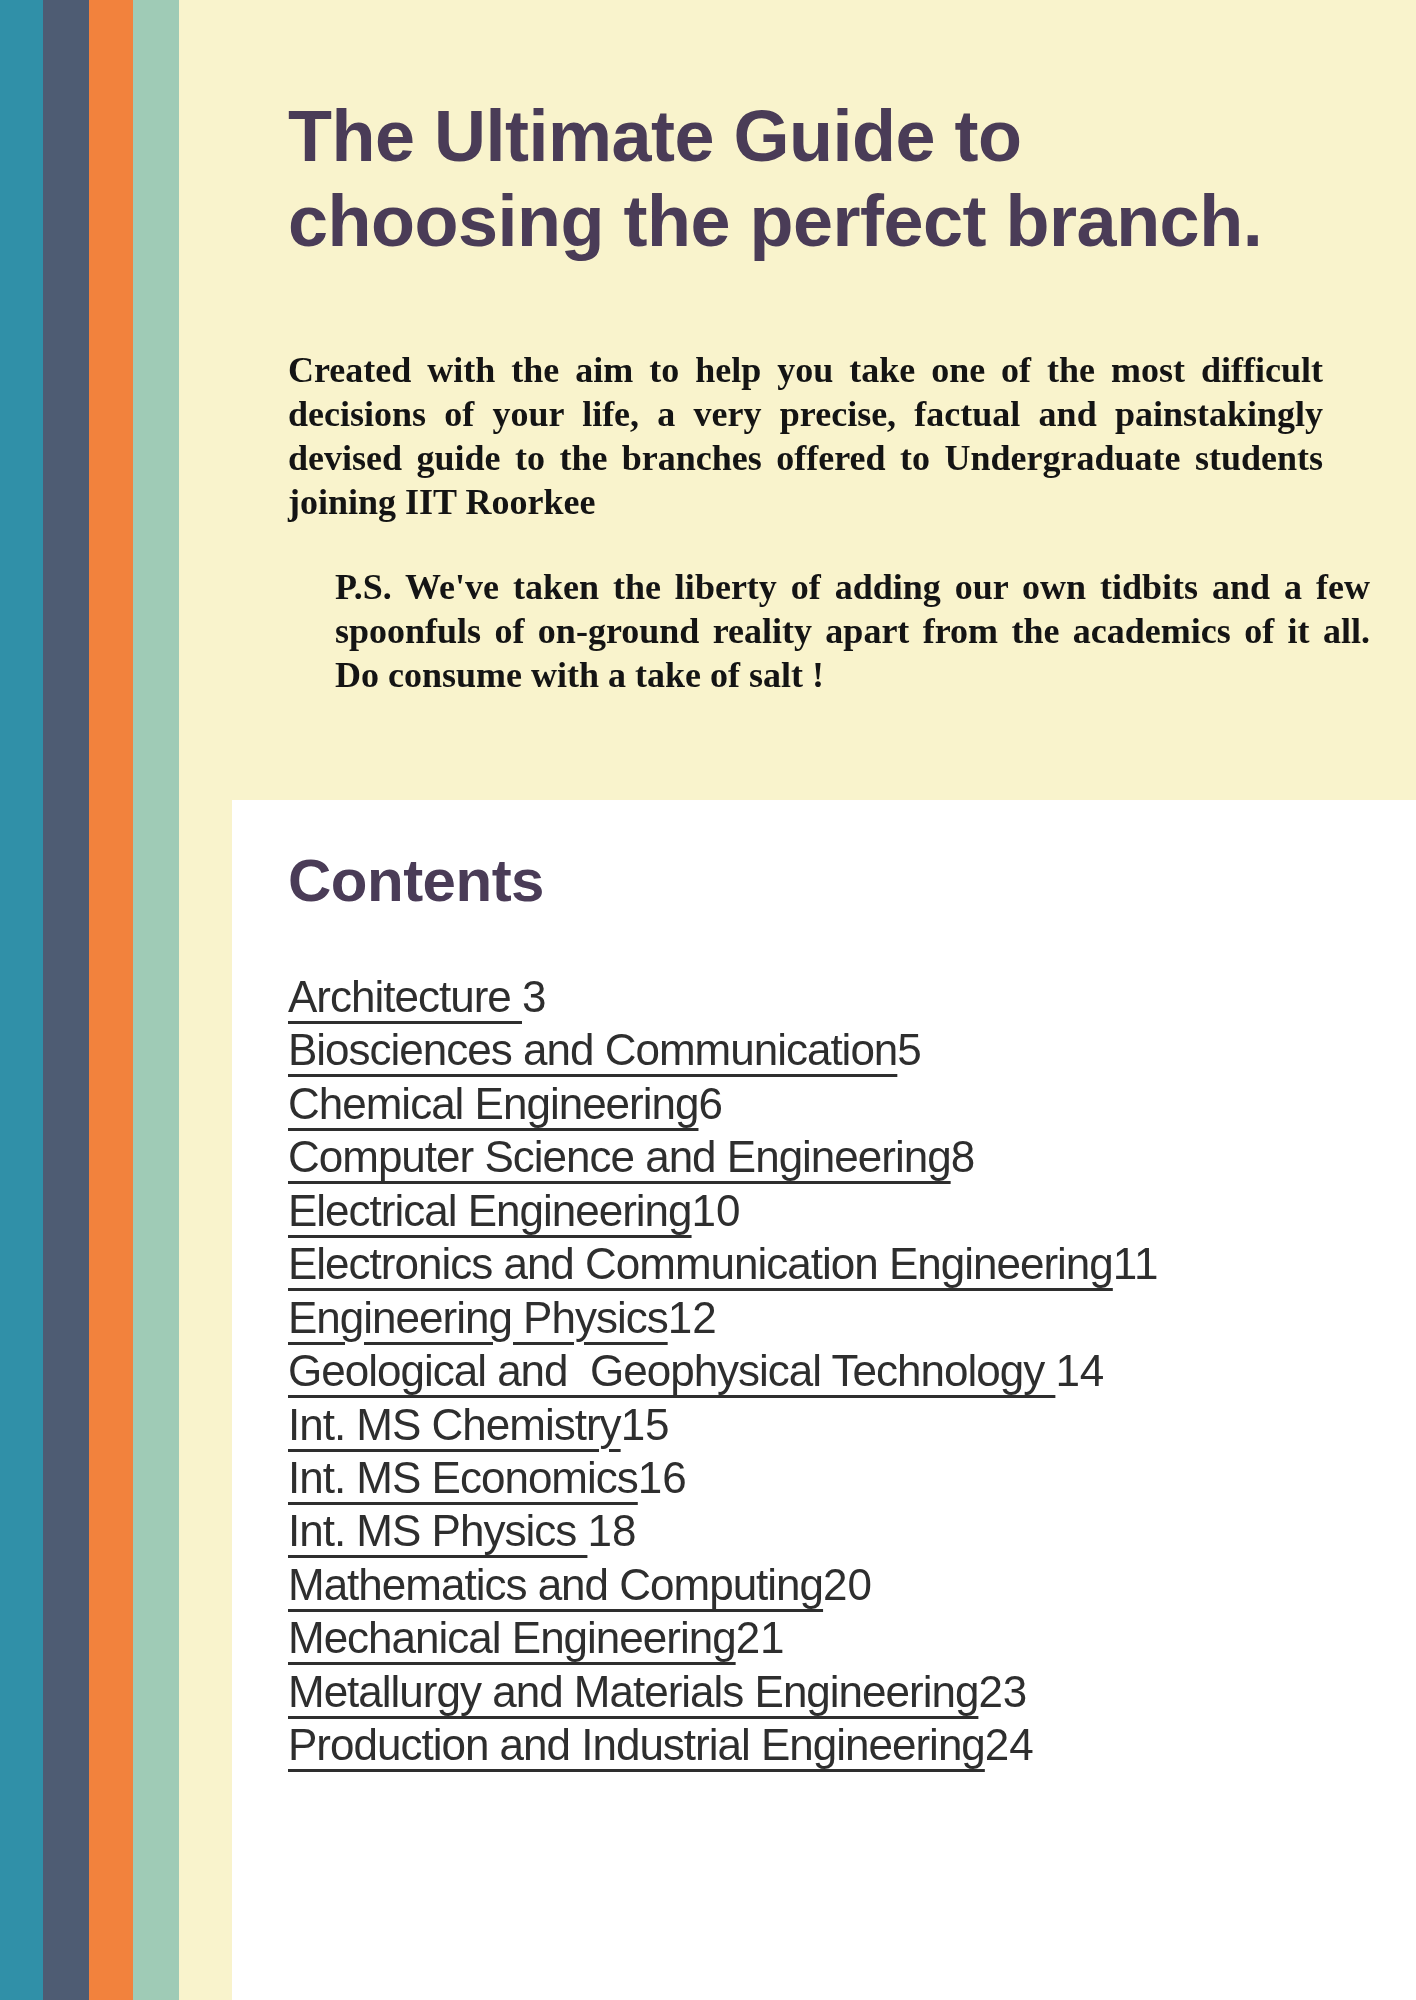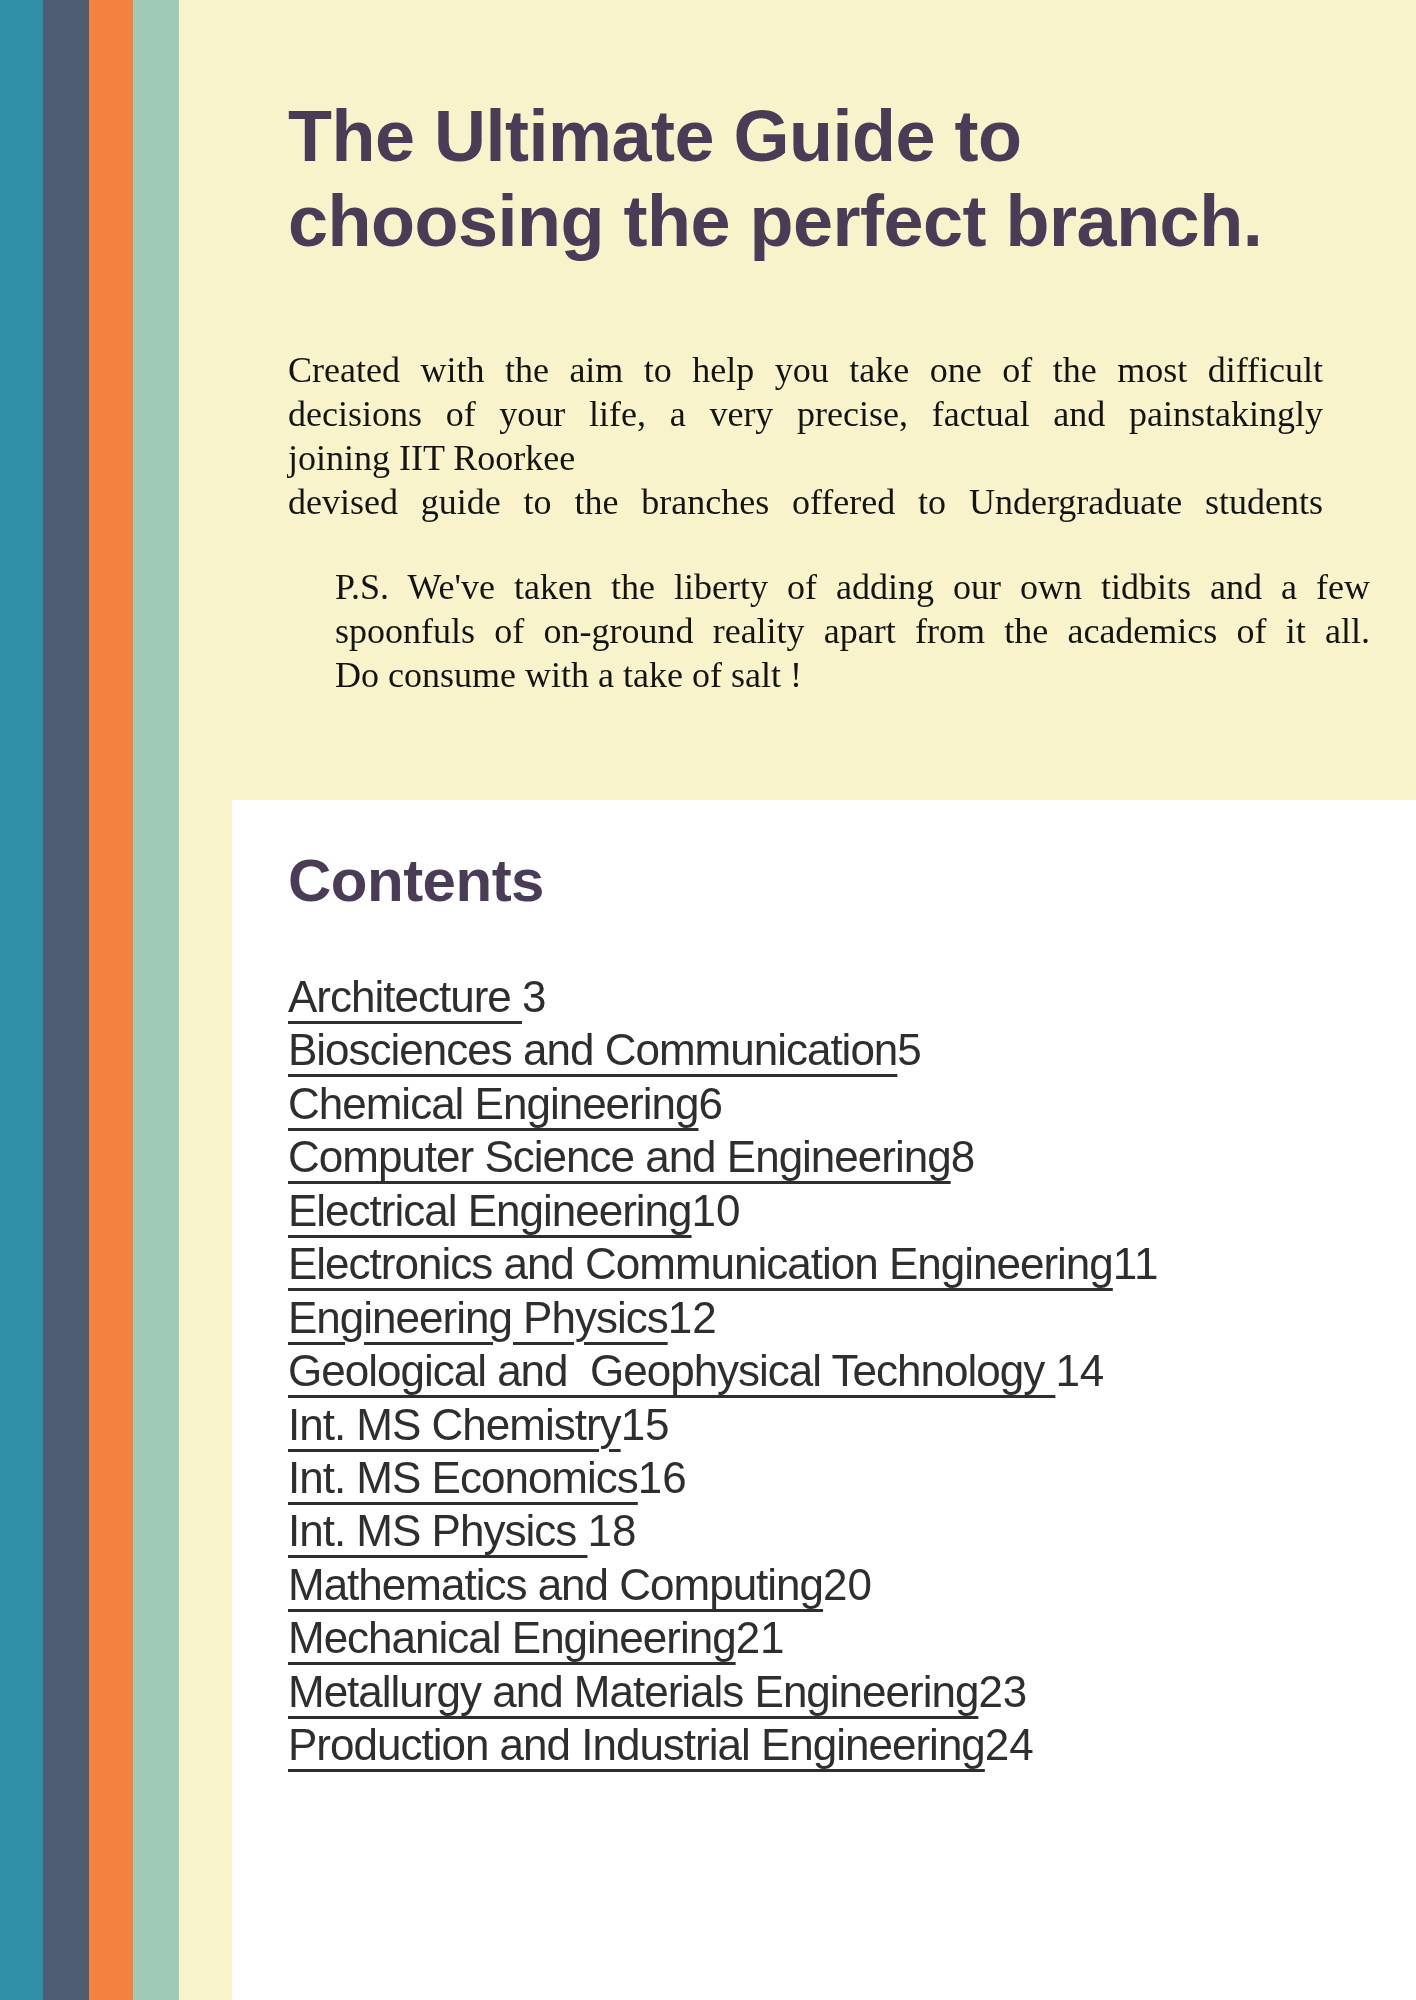--- a/index.html
+++ b/index.html
@@ -43,20 +43,21 @@
   .paragraph{
     position:absolute;left:288px;width:1035px;
     font-family:"Liberation Serif", serif;
     font-size:36px;line-height:44px;
     color:var(--body_text,#141414);
   }
   .paragraph .pline{
     text-align:justify;
     text-align-last:justify;
     white-space:normal;
+    font-weight:bold;
   }
   .paragraph .pline.last{
     text-align-last:left;
   }
   .para-1{top:348px;}
   .para-2{top:565px;margin-left:47px;}
   .contents-heading{
     position:absolute;left:288px;top:843px;
     font-size:60px;line-height:76px;font-weight:bold;
     letter-spacing:-0.5px;
@@ -102,22 +103,22 @@
   <div class="contents-panel"></div>
 
   <div class="page-title">
       <div class="pline">The Ultimate Guide to</div>
       <div class="pline last">choosing the perfect branch.</div>
     </div>
 
   <div class="paragraph para-1">
       <div class="pline">Created with the aim to help you take one of the most difficult</div>
       <div class="pline">decisions of your life, a very precise, factual and painstakingly</div>
+      <div class="pline">devised guide to the branches offered to Undergraduate students</div>
       <div class="pline last">joining IIT Roorkee</div>
-      <div class="pline">devised guide to the branches offered to Undergraduate students</div>
     </div>
 
   <div class="paragraph para-2">
       <div class="pline">P.S. We've taken the liberty of adding our own tidbits and a few</div>
       <div class="pline">spoonfuls of on-ground reality apart from the academics of it all.</div>
       <div class="pline last">Do consume with a take of salt !</div>
     </div>
 
   <div class="contents-heading">Contents</div>
 

